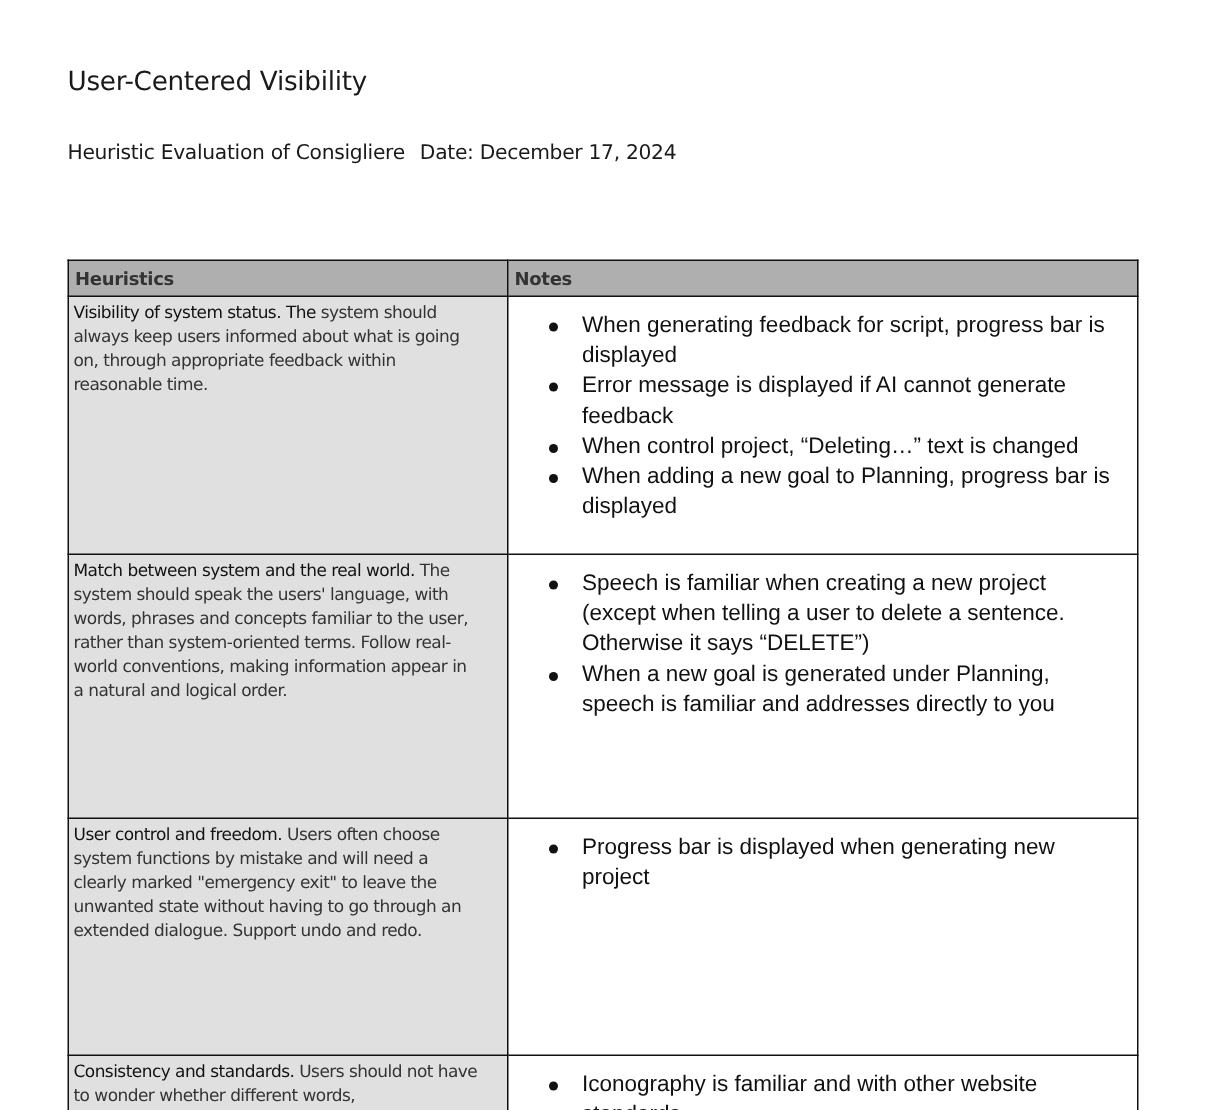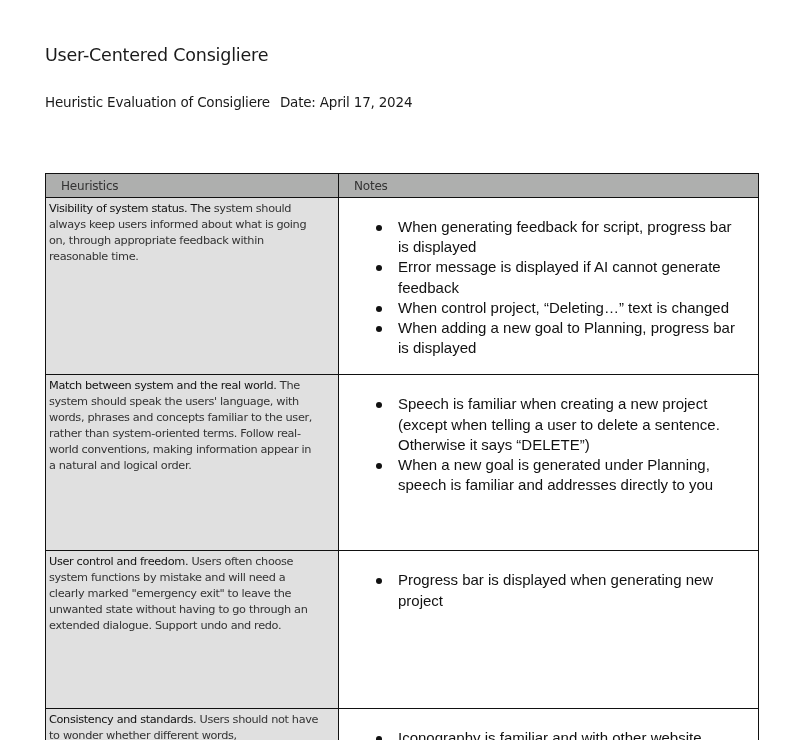--- a/index.html
+++ b/index.html
@@ -11,55 +11,55 @@
     .title { font-family: "DejaVu Sans", sans-serif; font-size: 17.5px; line-height: 22px; color: #1a1a1a; letter-spacing: -0.2px; }
     .subtitle { font-family: "DejaVu Sans", sans-serif; font-size: 13.5px; line-height: 18px; color: #1a1a1a; letter-spacing: -0.2px; }
     .meta { margin-top: 27px; font-family: "DejaVu Sans", sans-serif; font-size: 13.5px; line-height: 19px; color: #1a1a1a; letter-spacing: -0.2px; }
     .meta .date { margin-left: 10px; }
     table {
       position: absolute; left: 45px; top: 173px;
       width: 713px; border-collapse: collapse; table-layout: fixed;
     }
     td, th { border: 1px solid #111; vertical-align: top; padding: 0; }
     th {
-      background: #aeafae; text-align: left; font-weight: normal;
+      background: #aeafae; text-align: left; font-weight: bold;
       font-family: "DejaVu Sans", sans-serif; font-size: 12px; color: #333;
-      height: 23px; padding: 0 15px; vertical-align: middle; letter-spacing: -0.2px;
+      height: 23px; padding: 0 4px; vertical-align: middle; letter-spacing: -0.2px;
     }
     col.c1 { width: 293px; }
     col.c2 { width: 420px; }
     td.heur {
       background: #e0e0e0; font-family: "DejaVu Sans", sans-serif;
       font-size: 11.3px; line-height: 16px; color: #333; padding: 3px 19px 0 3px;
       letter-spacing: -0.35px;
     }
     td.heur .lead { color: #111; }
     td.notes { background: #fff; padding: 3px 4px 0 0; }
-    ul { margin: 16px; padding-left: 43px; list-style: none; }
+    ul { margin: 6px; padding-left: 43px; list-style: none; }
     li {
       position: relative; font-family: "Liberation Sans", sans-serif;
       font-size: 15px; line-height: 20.2px; color: #111;
     }
     li::before {
       content: ""; position: absolute; left: -22px; top: 8px;
       width: 6px; height: 6px; border-radius: 50%; background: #111;
     }
     tr.r1 td { height: 168px; }
     tr.r2 td { height: 172px; }
     tr.r3 td { height: 154px; }
     tr.r4 td { height: 60px; }
   </style>
 </head>
 <body>
 
 <div class="page">
-  <div class="title">User-Centered Consigliere</div>
+  <div class="title">User-Centered Visibility</div>
   <div class="meta">
     <div>
-      <span>Heuristic Evaluation of Consigliere</span><span class="date">Date: April 17, 2024</span>
+      <span>Heuristic Evaluation of Consigliere</span><span class="date">Date: December 17, 2024</span>
     </div>
   </div>
 </div>
 
 <table>
   <colgroup>
       <col class="c1">
       <col class="c2">
     </colgroup>
   <thead>

